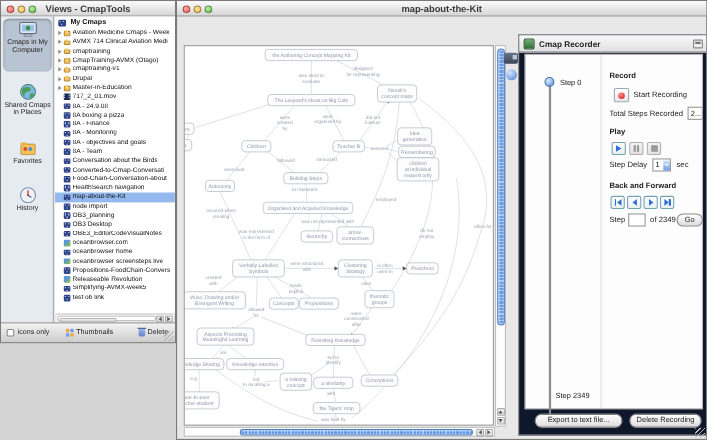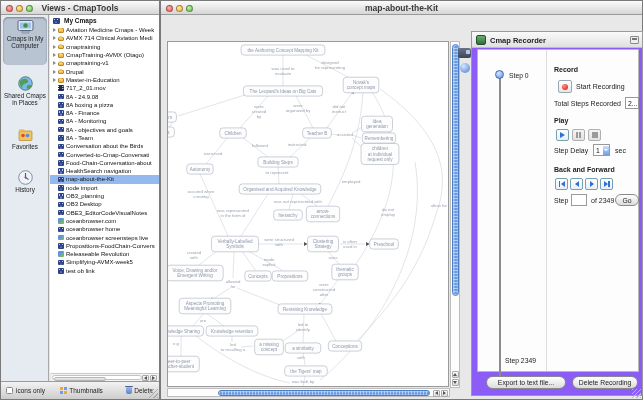--- a/index.html
+++ b/index.html
@@ -2,21 +2,21 @@
 <html><head>
 <meta charset="utf-8">
 <style>
   html,body{margin:0;padding:0;background:#bbb;}
   *{box-sizing:border-box;}
   #stage{position:relative;width:643px;height:400px;overflow:hidden;
          font-family:"Liberation Sans",sans-serif;background:#d4d4d4;}
 
   
   .win{position:absolute;background:#e8e8e8;border:1px solid #7a7a7a;}
-  #views-win{left:0;top:0;width:160px;height:400px;}
+  #views-win{left:0;top:0;width:160px;height:312px;}
   #main-win{left:160px;top:0;width:483px;height:400px;}
   .titlebar{position:absolute;left:0;top:0;right:0;height:14px;
     background:linear-gradient(#fbfbfb,#d6d6d6);border-bottom:1px solid #9a9a9a;}
   .titlebar .tt{position:absolute;left:0;right:0;top:2px;text-align:center;
     font-size:8.5px;font-weight:bold;color:#3a3a3a;}
   .lights{position:absolute;left:5px;top:3.5px;display:flex;gap:3px;}
   .light{width:7px;height:7px;border-radius:50%;border:0.5px solid rgba(0,0,0,.35);}
   .l-red{background:radial-gradient(circle at 35% 30%,#ffb3ad,#f55650);}
   .l-yel{background:radial-gradient(circle at 35% 30%,#ffe9a8,#f5b22e);}
   .l-grn{background:radial-gradient(circle at 35% 30%,#c9f2b2,#58c43a);}
@@ -121,21 +121,21 @@
   .sqa{width:7px;height:7px;background:linear-gradient(#fdfdfd,#dadada);border:0.5px solid #aaa;border-radius:1px;
     display:flex;align-items:center;justify-content:center;}
 
   
   #camera-icon{position:absolute;left:297px;top:47px;width:13px;height:10px;background:linear-gradient(#6b7486,#3d4556);border-radius:2px;}
   #camera-icon::after{content:"";position:absolute;right:1.5px;top:2px;width:4px;height:4px;background:#b9c6dd;border-radius:0.5px;}
   #sphere-icon{position:absolute;left:299px;top:62px;width:10px;height:10px;border-radius:50%;
     background:radial-gradient(circle at 35% 30%,#d4e6ff,#4a7ed0);}
 
   
-  #recorder{position:absolute;left:310px;top:30px;width:172px;height:365px;background:#8b5cf6;border:1px solid #9a9a9a;}
+  #recorder{position:absolute;left:310px;top:30px;width:172px;height:365px;background:#0f172a;border:1px solid #9a9a9a;}
   #rec-head{position:absolute;left:0;top:0;right:0;height:16px;background:linear-gradient(#fafafa,#e0e0e0);
     border-bottom:1px solid #bdbdbd;}
   #rec-head .ht{position:absolute;left:18px;top:3.5px;font-size:7.5px;font-weight:bold;color:#222;}
   #rec-head-icon{position:absolute;left:4px;top:3px;width:10px;height:10px;background:linear-gradient(#6fae6f,#2f6e3a);
     border:1px solid #24502c;border-radius:2px;}
   #rec-collapse{position:absolute;right:3px;top:4px;width:9px;height:8px;background:#efefef;border:1px solid #8a8a8a;border-radius:1px;}
   #rec-collapse::after{content:"";position:absolute;left:1px;right:1px;top:1px;height:1.5px;background:#777;}
   #rec-body{position:absolute;left:5px;top:17px;width:162px;height:323px;background:#fdfdfd;border:1px solid #b8b8b8;}
   #timeline-col{position:absolute;left:0;top:0;bottom:0;width:69px;border-right:1px solid #ddd;}
   #tl-line{position:absolute;left:21px;top:27px;width:2px;height:305px;background:#8c8c8c;}

